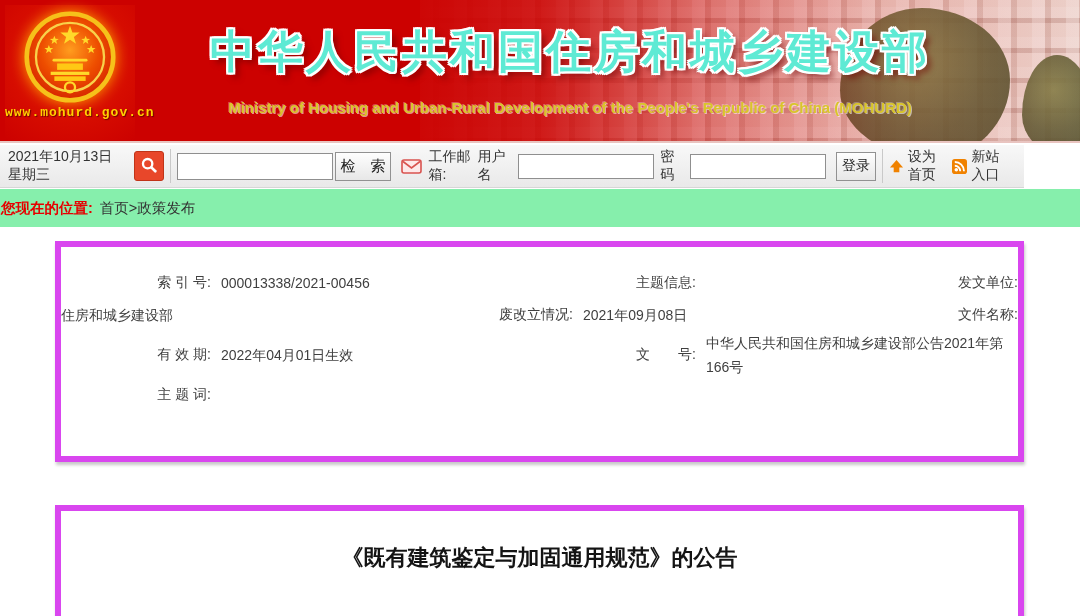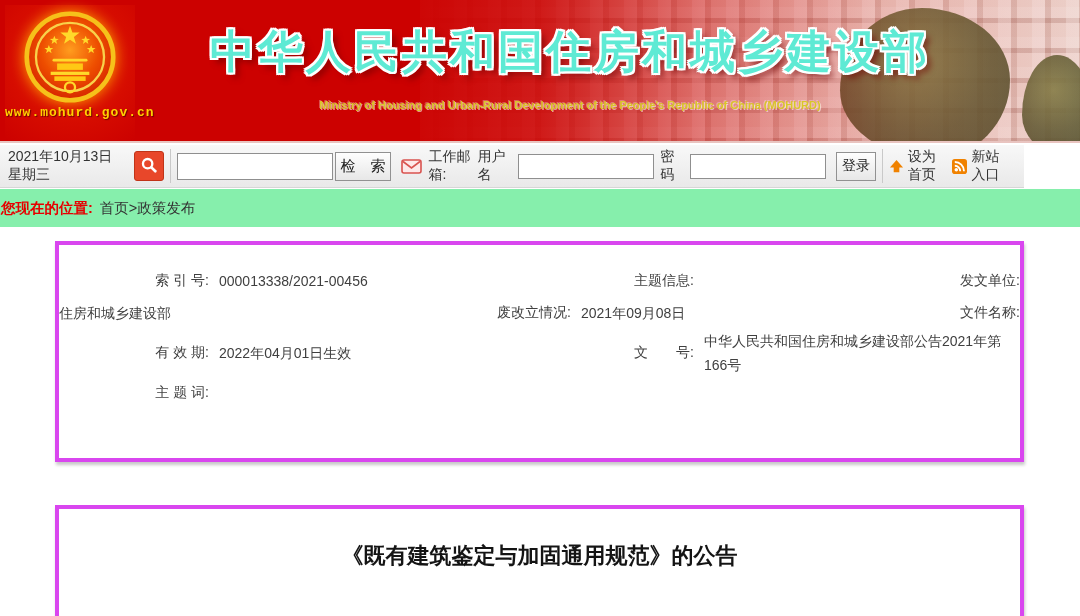--- a/index.html
+++ b/index.html
@@ -40,21 +40,21 @@
     text-shadow:1px 1px 1px rgba(90,0,0,.8); }
   .site-title {
     position:absolute; left:150px; top:22px; width:840px; text-align:center;
     font-size:45px; font-weight:bold; letter-spacing:3px; color:#5eead4;
     text-shadow:-2px -2px 0 #fff,2px -2px 0 #fff,-2px 2px 0 #fff,2px 2px 0 #fff,
       -2px 0 0 #fff,2px 0 0 #fff,0 -2px 0 #fff,0 2px 0 #fff,5px 5px 6px rgba(110,0,0,.75);
     white-space:nowrap;
   }
   .site-subtitle {
     position:absolute; left:150px; top:99px; width:840px; text-align:center;
-    font-size:11px; font-weight:bold; color:#d9c52a;
+    font-size:15px; font-weight:bold; color:#d9c52a;
     text-shadow:1px 1px 0 rgba(255,255,255,.55), -1px -1px 0 rgba(255,255,255,.3);
     white-space:nowrap;
   }
 
   
   #toolbar {
     position:absolute; left:0; top:145px; width:1024px; height:43px;
     background:linear-gradient(#f8f8f8,#e9e9e9); border-bottom:1px solid #d6d6d6;
     display:flex; align-items:center; padding:0 8px; font-size:14px; color:#333;
   }
@@ -73,21 +73,21 @@
   .lab { margin-right:2px; }
 
   
   #breadcrumb { position:absolute; left:0; top:189px; width:1080px; height:38px;
     background:#86efac; display:flex; align-items:center; font-size:14.5px; }
   .crumb-label { color:#e60000; font-weight:bold; margin-left:1px; }
   .crumb-path { color:#333; margin-left:7px; cursor:pointer; }
 
   
   .card { position:absolute; left:55px; width:969px; background:#fff;
-    border:4px solid #d946ef; box-shadow:1px 3px 3px rgba(0,0,0,.22); }
+    border:6px solid #d946ef; box-shadow:1px 3px 3px rgba(0,0,0,.22); }
   #meta-card { top:241px; height:221px; }
   #title-card { top:505px; height:150px; text-align:center; }
 
   #meta-grid { display:grid; grid-template-columns:150px 352px 113px auto;
     column-gap:10px; grid-auto-rows:minmax(32px,auto); align-items:center;
     padding-top:20px; font-size:14px; color:#3f3f3f; }
   .mlbl { text-align:right; white-space:nowrap; }
   .mval { line-height:24px; }
 
   #title-card .doc-title { font-size:22px; font-weight:bold; color:#141414; line-height:37px; }

